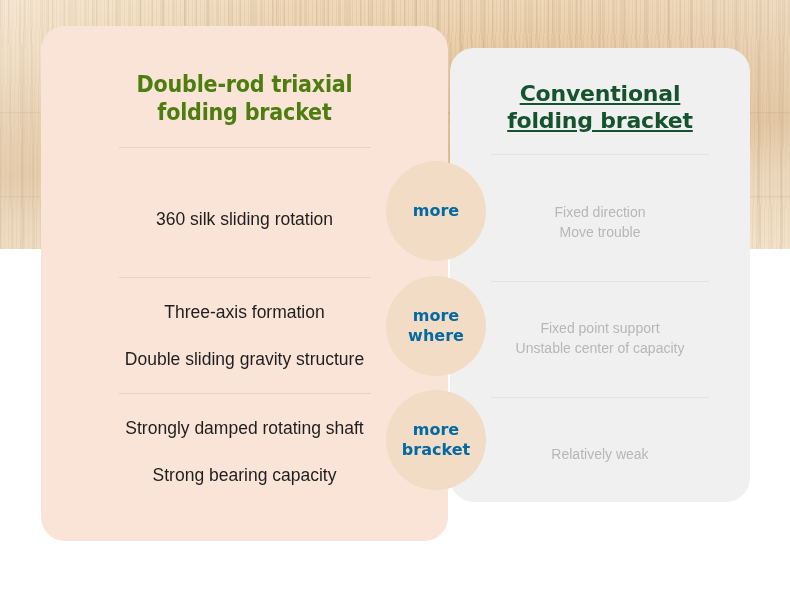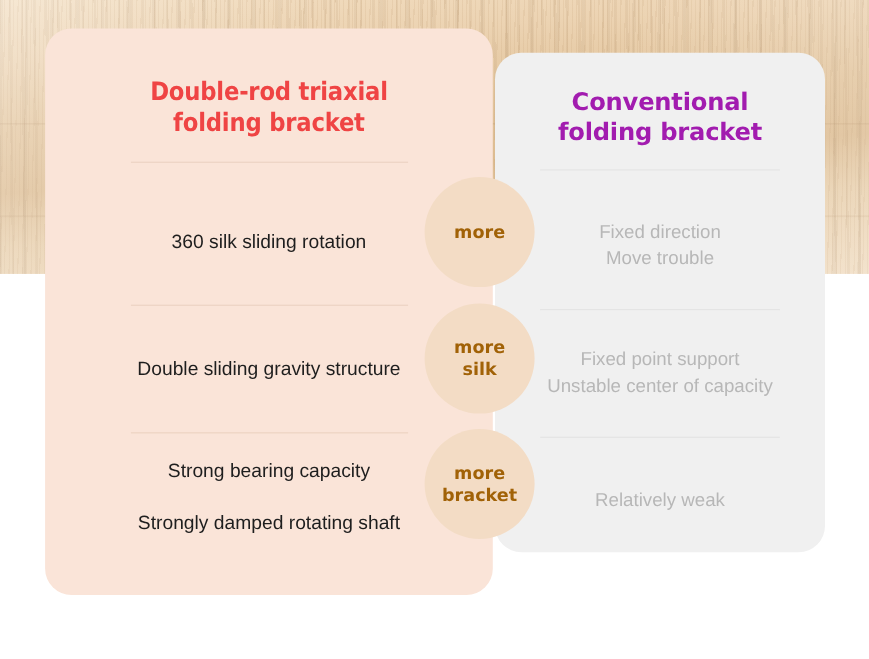--- a/index.html
+++ b/index.html
@@ -49,55 +49,56 @@
   
   .col{position:absolute;display:flex;flex-direction:column;align-items:center;}
 
   .col-featured{left:41px;top:26px;width:407px;}
   .col-conventional{left:450px;top:48px;width:300px;}
 
   .col-title{
     text-align:center;font-weight:700;line-height:1.22;letter-spacing:-.2px;
   }
   .col-featured .col-title{
-    margin-top:44px;font-size:23px;color:#ef4444;
+    margin-top:44px;font-size:23px;color:#4d7c0f;
     font-family:"DejaVu Sans","Liberation Sans",sans-serif;
     font-stretch:condensed;
   }
   .col-conventional .col-title{
-    margin-top:33px;font-size:22px;color:#a21caf;
+    margin-top:33px;font-size:22px;color:#14532d;
     font-family:"DejaVu Sans","Liberation Sans",sans-serif;
+    text-decoration:underline;
   }
 
   .title-rule{height:1px;}
   .col-featured .title-rule{width:252px;margin-top:21px;background:#ecd2c1;}
   .col-conventional .title-rule{width:218px;margin-top:19px;background:#e3e3e3;}
 
   
   .rows{width:100%;display:flex;flex-direction:column;}
   .row{
     display:flex;flex-direction:column;align-items:center;justify-content:center;
     text-align:center;line-height:1.42;box-sizing:border-box;
   }
   .col-featured .row{height:115px;font-size:17.5px;color:#1e1e1e;padding:0 16px;gap:22px;}
   .col-featured .row:first-of-type{margin-top:14px;}
-  .col-conventional .row{height:115px;font-size:17px;color:#b7b7b7;padding:0 14px;justify-content:center;}
+  .col-conventional .row{height:115px;font-size:14px;color:#b7b7b7;padding:0 14px;justify-content:center;}
   .col-conventional .row:first-of-type{margin-top:11px;}
   .row-line{display:block;white-space:nowrap;}
 
   .row-rule{height:1px;align-self:center;}
   .col-featured .row-rule{width:252px;background:#ecd2c1;}
   .col-conventional .row-rule{width:218px;background:#e3e3e3;}
 
   
   .badge{
     position:absolute;width:100px;height:100px;border-radius:50%;
     background:#f3dcc5;
     display:flex;flex-direction:column;align-items:center;justify-content:center;
-    text-align:center;font-weight:700;font-size:16px;line-height:1.22;color:#a16207;
+    text-align:center;font-weight:700;font-size:16px;line-height:1.22;color:#0369a1;
     font-family:"DejaVu Sans","Liberation Sans",sans-serif;
   }
   .badge span{display:block;white-space:nowrap;}
   .badge-1{left:386px;top:161px;}
   .badge-2{left:386px;top:276px;}
   .badge-3{left:386px;top:390px;}
 </style>
 </head>
 <body>
 
@@ -142,35 +143,36 @@
       <span class="row-line">folding bracket</span>
     </div>
     <div class="title-rule"></div>
 
     <div class="rows">
       <div class="row">
         <span class="row-line">360 silk sliding rotation</span>
       </div>
       <div class="row-rule"></div>
       <div class="row">
+        <span class="row-line">Three-axis formation</span>
         <span class="row-line">Double sliding gravity structure</span>
       </div>
       <div class="row-rule"></div>
       <div class="row">
+        <span class="row-line">Strongly damped rotating shaft</span>
         <span class="row-line">Strong bearing capacity</span>
-        <span class="row-line">Strongly damped rotating shaft</span>
       </div>
     </div>
   </div>
 
   <div class="badge badge-1">
     <span>more</span>
   </div>
   <div class="badge badge-2">
     <span>more</span>
-    <span>silk</span>
+    <span>where</span>
   </div>
   <div class="badge badge-3">
     <span>more</span>
     <span>bracket</span>
   </div>
 
 </div>
 
 </body></html>

